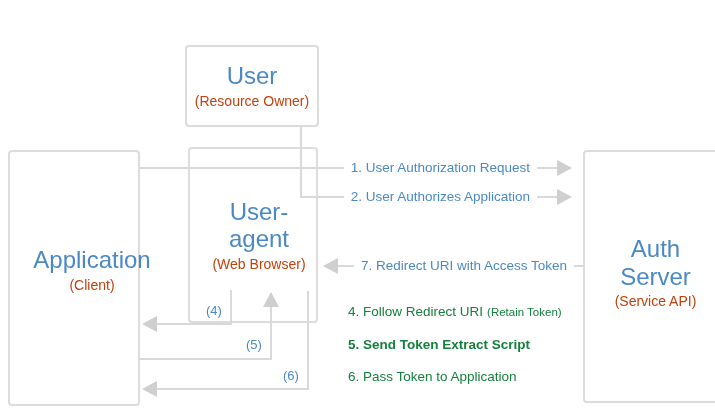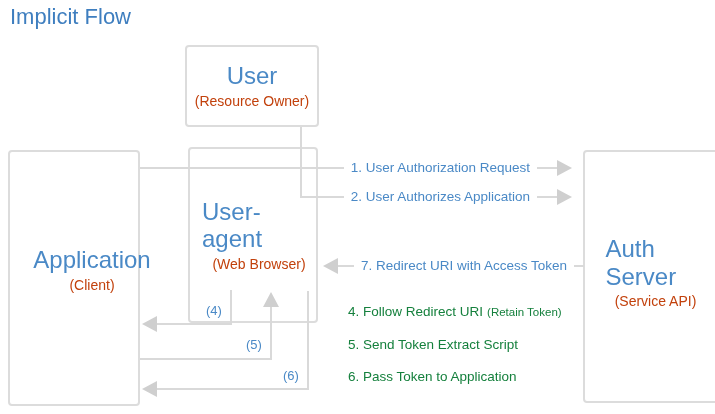--- a/index.html
+++ b/index.html
@@ -7,21 +7,21 @@
     position:relative; width:715px; height:414px; background:#ffffff;
     font-family:"Liberation Sans", sans-serif; overflow:hidden;
   }
   .title {
     position:absolute; left:10px; top:4px; font-size:22px; font-weight:400;
     color:#3e7ebf; margin:0;
   }
   .box {
     position:absolute; background:#ffffff; border:2px solid #dcdcdc;
     border-radius:4px; box-sizing:border-box; display:flex; flex-direction:column;
-    align-items:center; justify-content:center; z-index:1;
+    align-items:center; justify-content:center; text-align:center; z-index:1;
   }
   .box-name { color:#4a89c6; font-size:24px; line-height:1.15; }
   .box-sub  { color:#c2410c; font-size:14px; line-height:1.2; margin-top:3px; }
   .wrap-name { display:block; max-width:100px; }
   .flow-row { position:absolute; display:flex; align-items:center; height:20px; z-index:2; }
   .hline { background:#d9d9d9; height:2px; }
   .grow { flex:1 1 auto; }
   .seg20 { width:20px; flex:0 0 auto; }
   .seg16 { width:16px; flex:0 0 auto; }
   .step-label {
@@ -40,21 +40,20 @@
   .ah-r { border-top:8px solid transparent; border-bottom:8px solid transparent; border-left:15px solid #cfcfcf; }
   .ah-l { border-top:8px solid transparent; border-bottom:8px solid transparent; border-right:15px solid #cfcfcf; }
   .abs { position:absolute; z-index:2; }
   .ah-u { width:0; height:0; border-left:8px solid transparent; border-right:8px solid transparent; border-bottom:15px solid #cfcfcf; }
 </style>
 </head>
 <body>
 
 <div class="canvas">
 
-  <h1 class="title">Implicit Flow</h1>
 
   <div class="box" style="left:185px; top:45px; width:134px; height:82px;">
     <span class="box-name">User</span>
     <span class="box-sub">(Resource Owner)</span>
   </div>
 
   <div class="box" style="left:188px; top:147px; width:130px; height:176px;padding-left:12px;">
     <span class="box-name">User-agent</span>
     <span class="box-sub">(Web Browser)</span>
   </div>
@@ -89,21 +88,21 @@
     <div class="ah ah-l"></div>
     <div class="hline seg16"></div>
     <span class="step-label">7. Redirect URI with Access Token</span>
     <div class="hline grow"></div>
   </div>
 
   <div class="step-label-abs" style="left:348px; top:304px;">
     <span>4. Follow Redirect URI</span><span class="note">(Retain Token)</span>
   </div>
 
-  <div class="step-label-abs" style="left:348px; top:337px;">5. Send Token Extract Script</div>
+  <div class="step-label-abs" style="left:348px; top:337px;font-weight:bold;">5. Send Token Extract Script</div>
 
   <div class="step-label-abs" style="left:348px; top:369px;">6. Pass Token to Application</div>
 
   <div class="vline" style="left:230px; top:290px; height:35px;"></div>
   <div class="hline-abs" style="left:157px; top:323px; width:75px;"></div>
   <div class="abs ah-l" style="left:142px; top:316px;"></div>
   <span class="marker" style="left:206px; top:303px;">(4)</span>
 
   <div class="hline-abs" style="left:140px; top:358px; width:132px;"></div>
   <div class="vline" style="left:270px; top:306px; height:54px;"></div>

